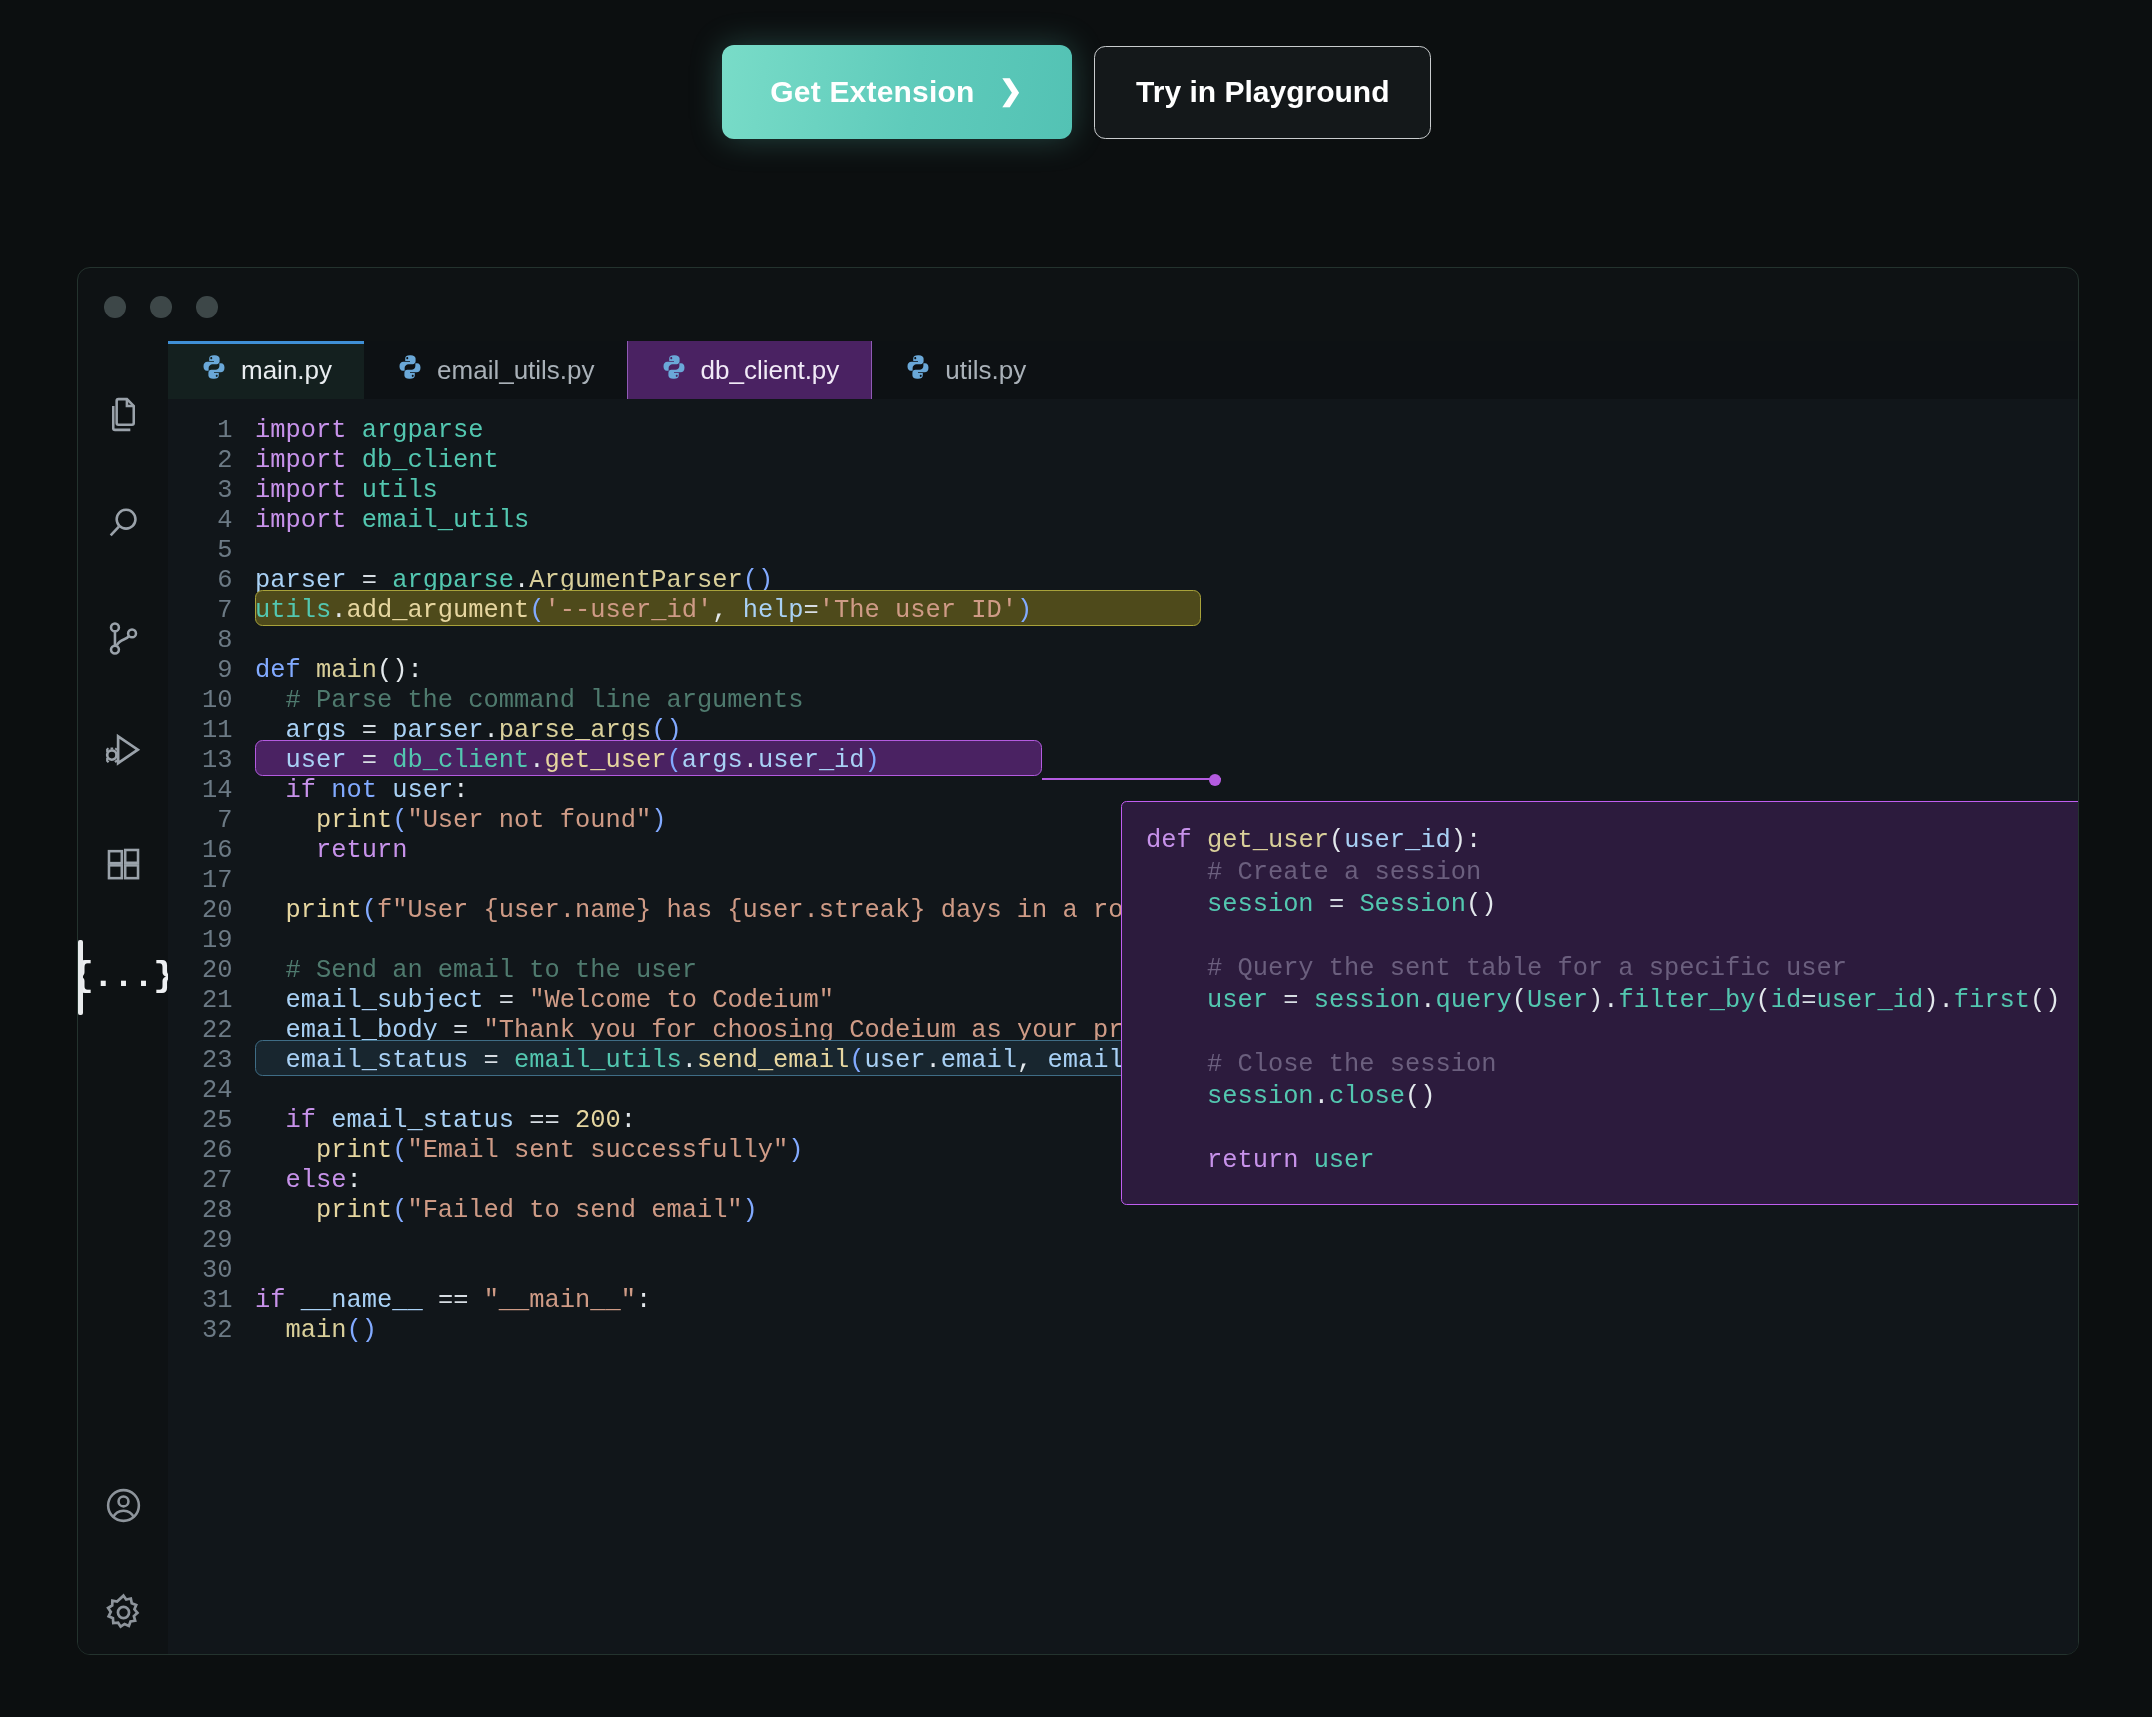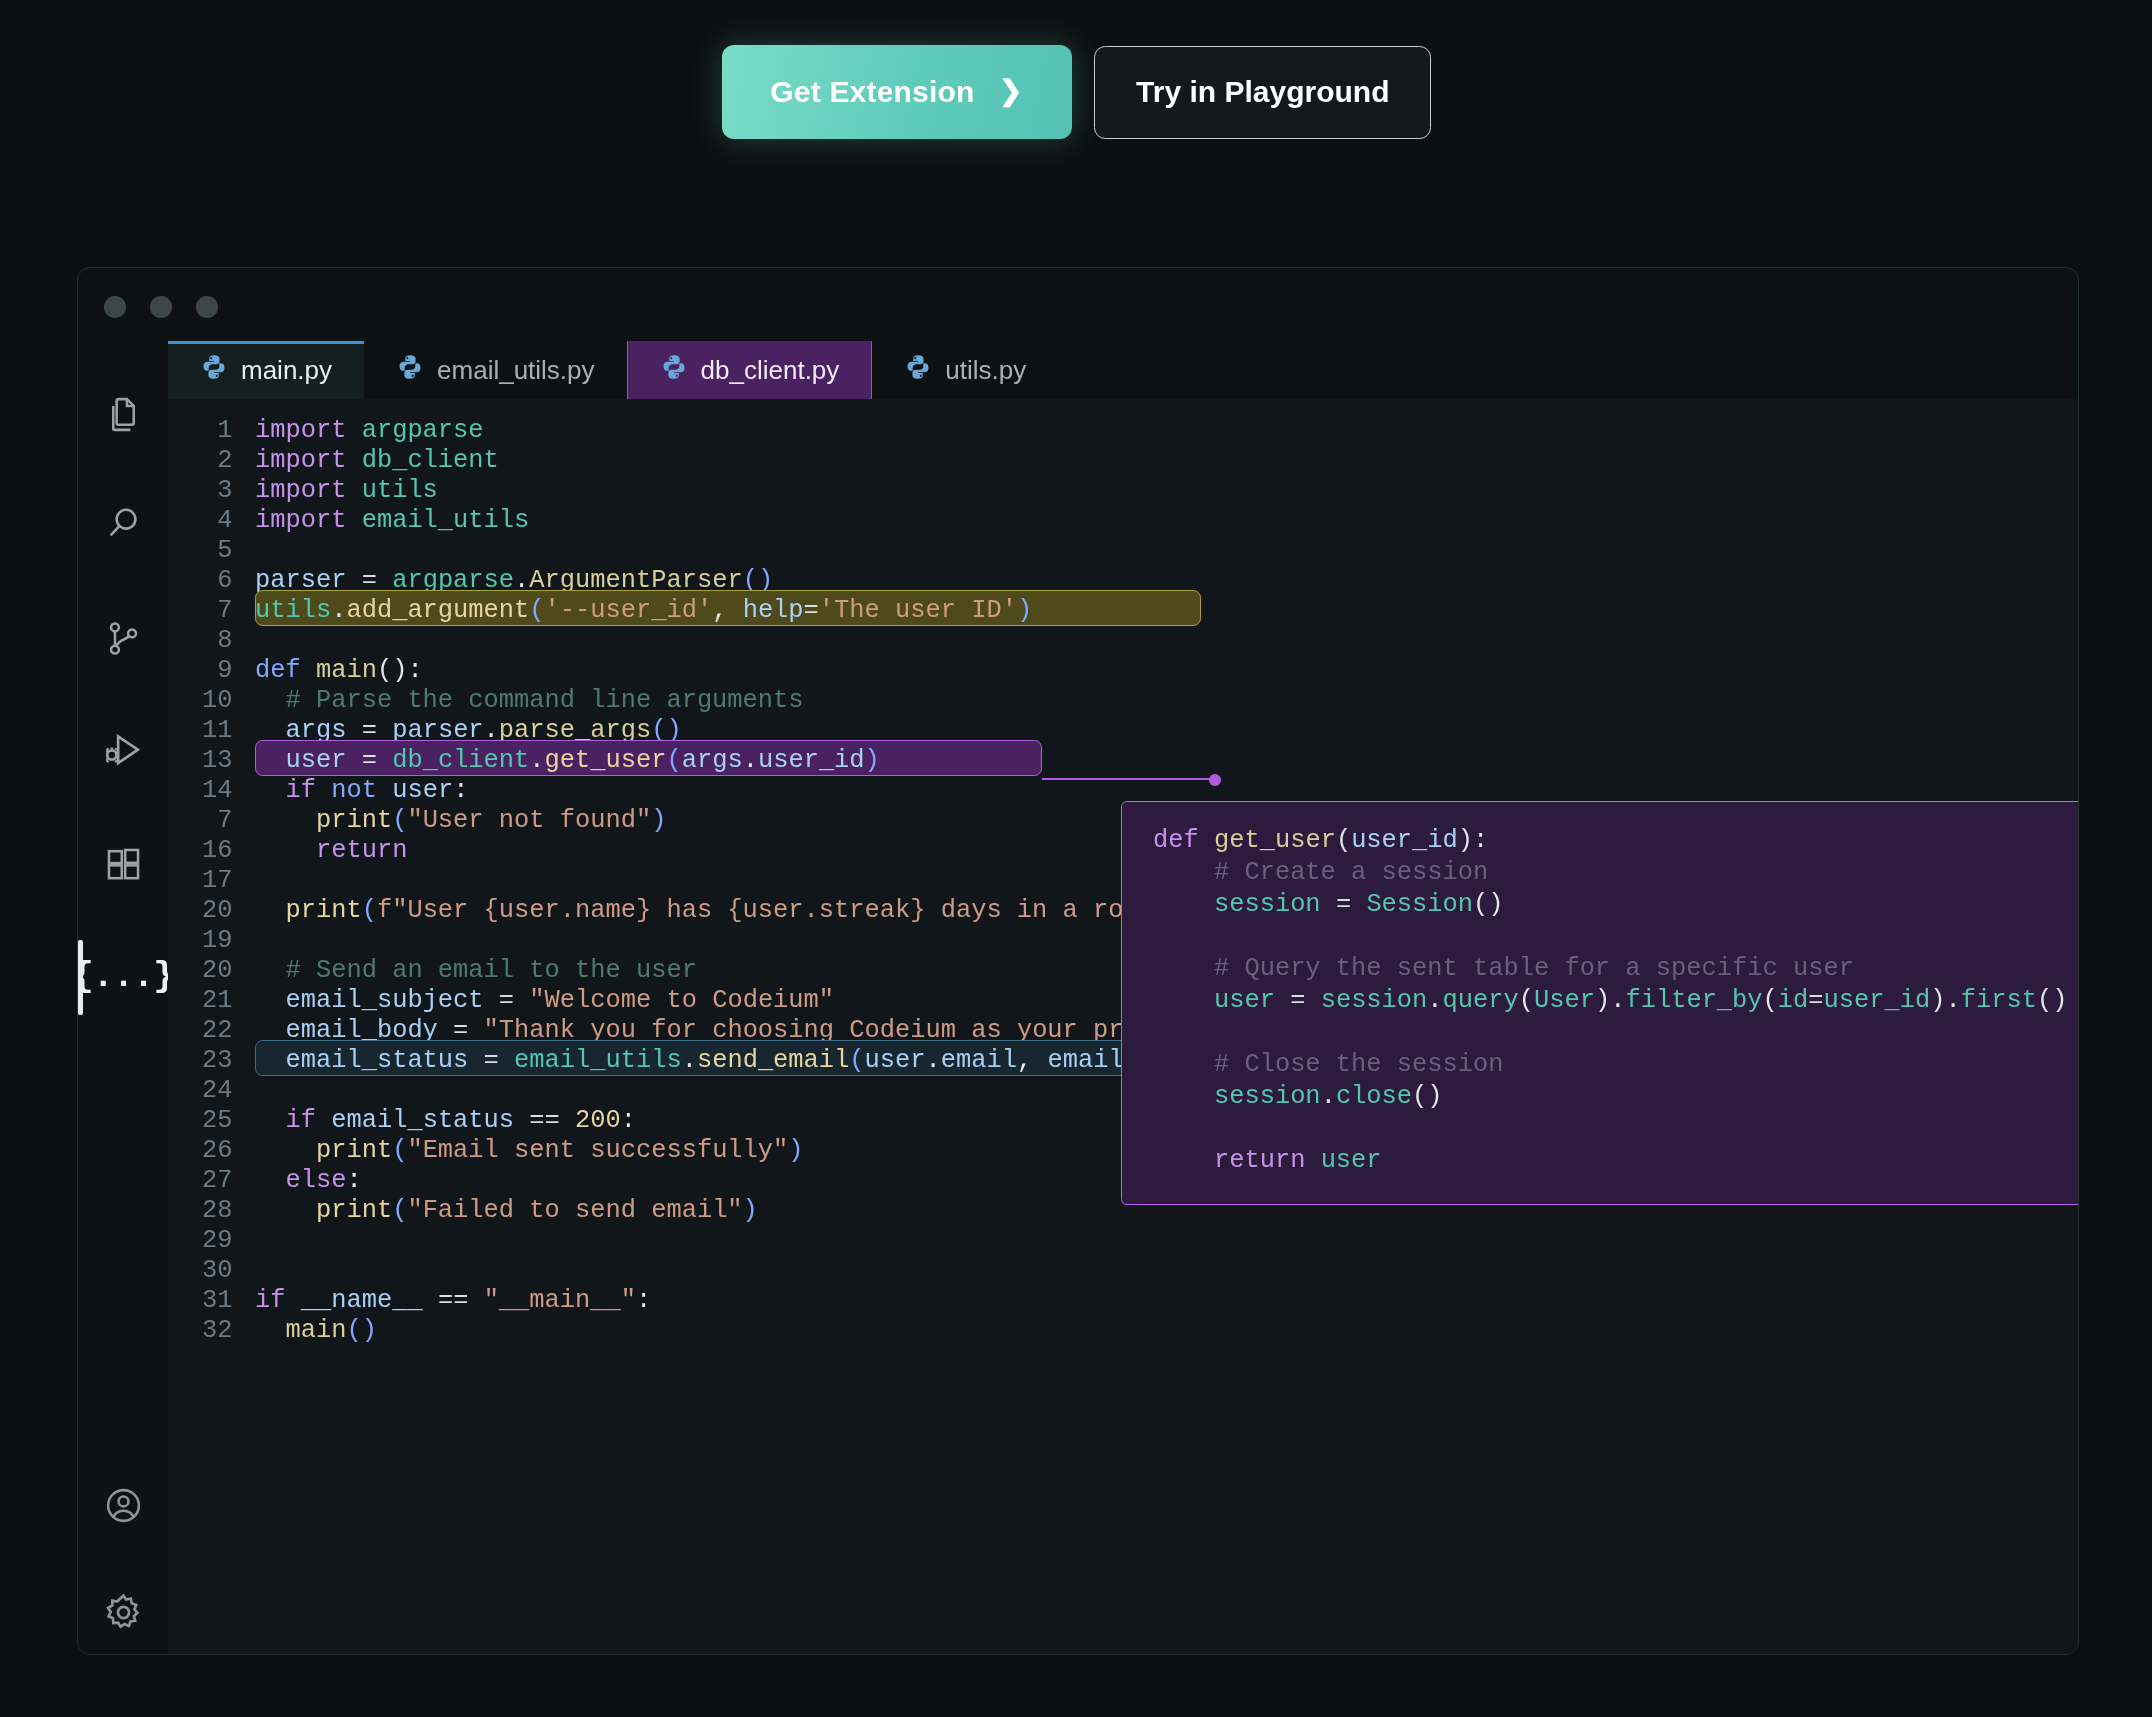--- a/index.html
+++ b/index.html
@@ -196,21 +196,21 @@
     background: #2c1b3d;
     border: 1.9px solid #c05ef0;
     border-radius: 5.6px;
     z-index: 5;
     padding: 22.6px 0 0 0;
     font-family: "Liberation Mono", monospace;
     font-size: 25.4px;
     line-height: 32px;
     overflow: hidden;
   }
-  .popup .pl { white-space: pre; padding-left: 31px; color: #d7dde3; }
+  .popup .pl { white-space: pre; padding-left: 24px; color: #d7dde3; }
   .popup .com { color: #6b5f7e; }
   .popup .mod { color: #53c7b0; }
   .popup .var { color: #a9d1f5; }
 </style>
 </head>
 <body>
 
 <div class="cta-row">
   <button class="btn-primary">
     <span>Get Extension</span>

